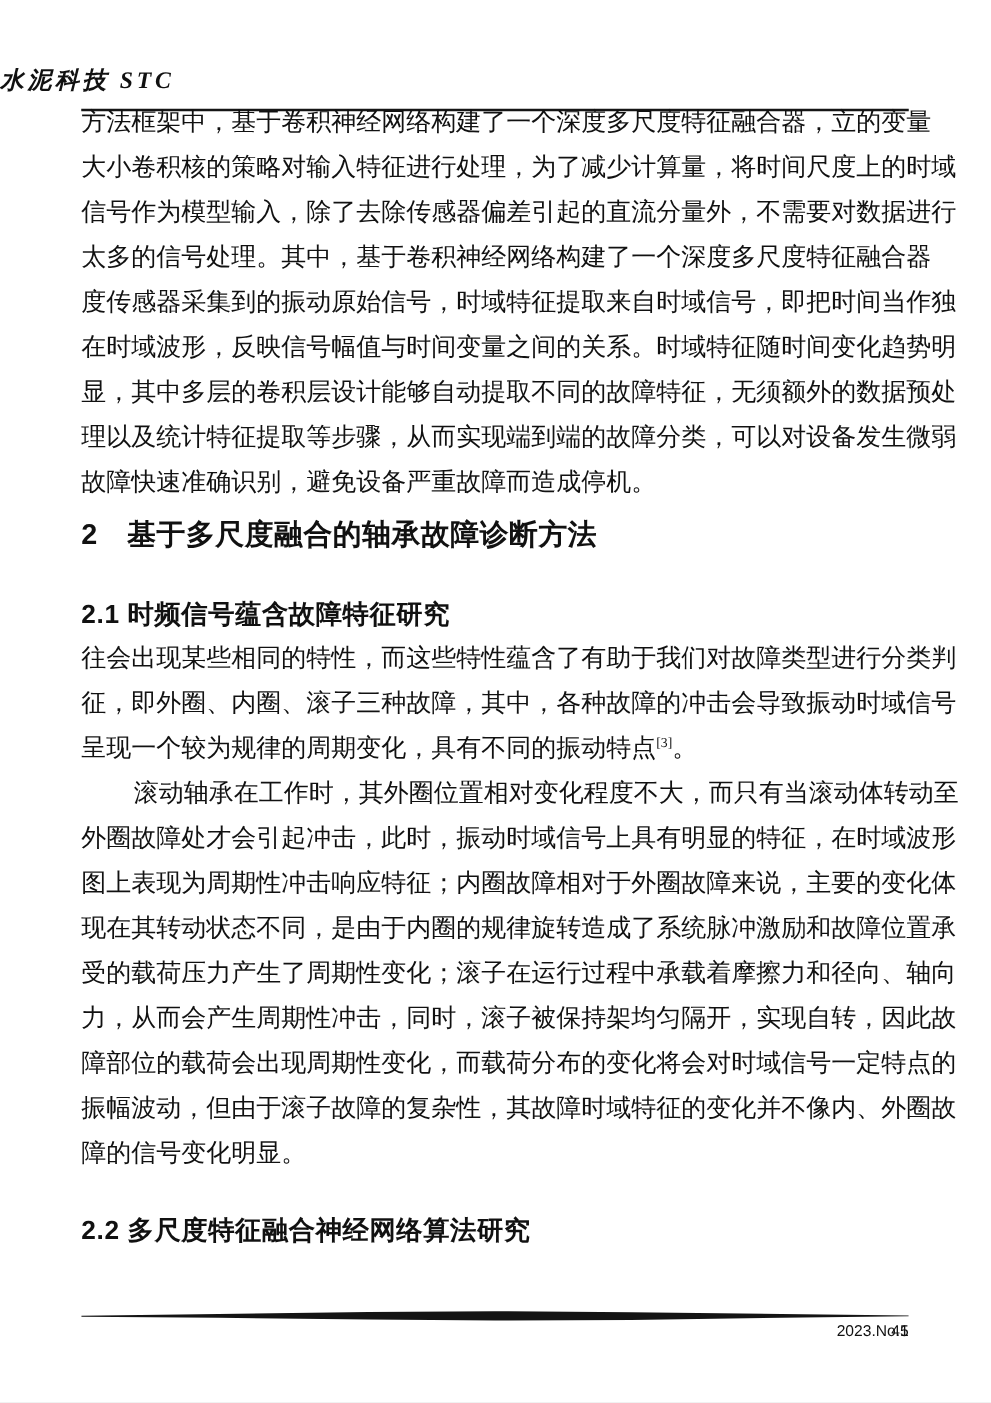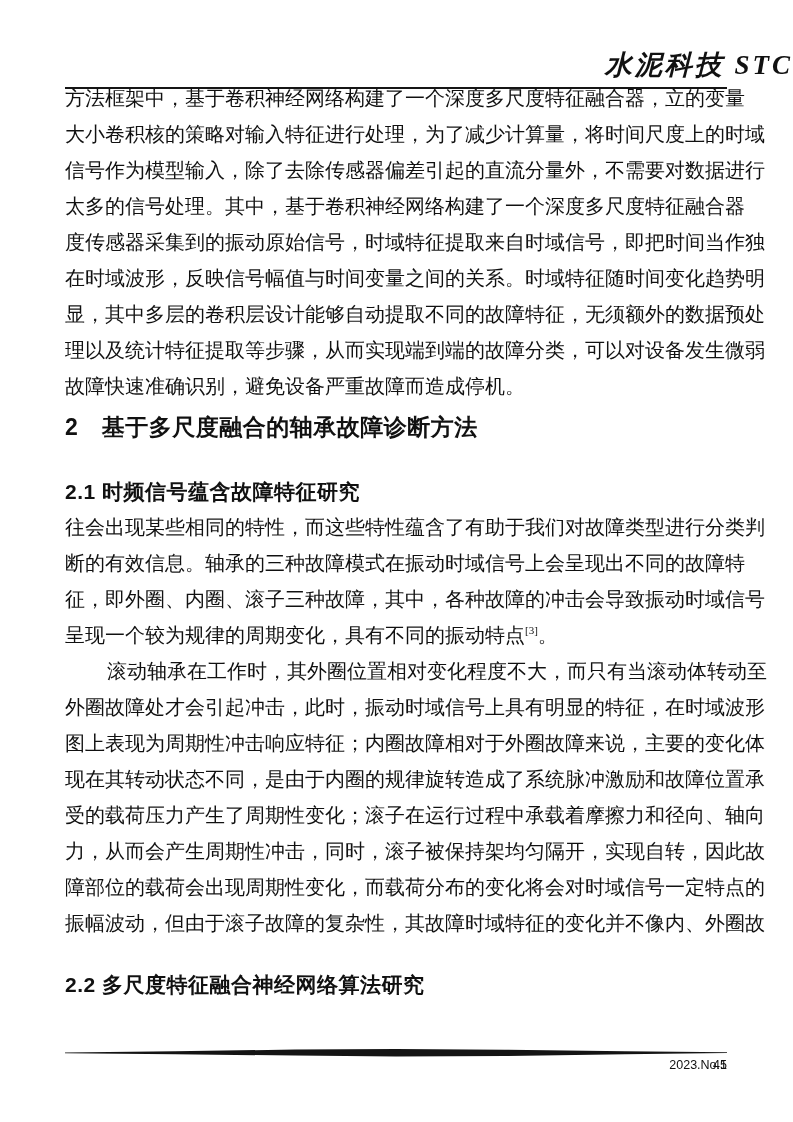--- a/index.html
+++ b/index.html
@@ -17,22 +17,22 @@
     color: #111;
     font-family: "Liberation Serif", "DejaVu Serif", serif;
   }
   .journal-title {
     position: absolute;
     top: 46px;
     left: 0;
     width: 100%;
     height: 38px;
     line-height: 38px;
-    text-align: right;
-    font-size: 27px;
+    text-align: left;
+    font-size: 19px;
     font-style: italic;
     font-weight: 600;
     letter-spacing: 3px;
     font-family: "Liberation Serif", "DejaVu Serif", serif;
   }
   .header-rule {
     position: absolute;
     top: 87px;
     left: 65px;
     width: 662px;
@@ -132,33 +132,33 @@
         <div class="line">度传感器采集到的振动原始信号，时域特征提取来自时域信号，即把时间当作独</div>
         <div class="line">在时域波形，反映信号幅值与时间变量之间的关系。时域特征随时间变化趋势明</div>
         <div class="line">显，其中多层的卷积层设计能够自动提取不同的故障特征，无须额外的数据预处</div>
         <div class="line">理以及统计特征提取等步骤，从而实现端到端的故障分类，可以对设备发生微弱</div>
         <div class="line last">故障快速准确识别，避免设备严重故障而造成停机。</div>
       </div>
       <div class="heading1">2　基于多尺度融合的轴承故障诊断方法</div>
       <div class="heading2">2.1 时频信号蕴含故障特征研究</div>
       <div class="para">
         <div class="line">往会出现某些相同的特性，而这些特性蕴含了有助于我们对故障类型进行分类判</div>
-        <div class="line">断的有效信息。轴承的三种故障模式在振动时域信号上会呈现出不同的故障特</div>
         <div class="line">征，即外圈、内圈、滚子三种故障，其中，各种故障的冲击会导致振动时域信号</div>
         <div class="line last">呈现一个较为规律的周期变化，具有不同的振动特点<sup>[3]</sup>。</div>
       </div>
       <div class="para">
         <div class="line indent">滚动轴承在工作时，其外圈位置相对变化程度不大，而只有当滚动体转动至</div>
         <div class="line">外圈故障处才会引起冲击，此时，振动时域信号上具有明显的特征，在时域波形</div>
         <div class="line">图上表现为周期性冲击响应特征；内圈故障相对于外圈故障来说，主要的变化体</div>
         <div class="line">现在其转动状态不同，是由于内圈的规律旋转造成了系统脉冲激励和故障位置承</div>
         <div class="line">受的载荷压力产生了周期性变化；滚子在运行过程中承载着摩擦力和径向、轴向</div>
         <div class="line">力，从而会产生周期性冲击，同时，滚子被保持架均匀隔开，实现自转，因此故</div>
         <div class="line">障部位的载荷会出现周期性变化，而载荷分布的变化将会对时域信号一定特点的</div>
         <div class="line">振幅波动，但由于滚子故障的复杂性，其故障时域特征的变化并不像内、外圈故</div>
+        <div class="line last">障的信号变化明显。</div>
       </div>
       <div class="heading2">2.2 多尺度特征融合神经网络算法研究</div>
     </div>
 
   <svg class="footer-bar" viewBox="0 0 662 9" preserveAspectRatio="none" xmlns="http://www.w3.org/2000/svg">
     <polygon points="0,4.6 110,3.2 230,1.6 331,0.9 440,1.8 560,3.2 662,4.3 662,5.0 560,6.2 440,8.0 331,8.4 230,7.6 110,6.2 0,5.3" fill="#141414"></polygon>
   </svg>
 
   <div class="footer">
     <span class="pagenum">45</span>

